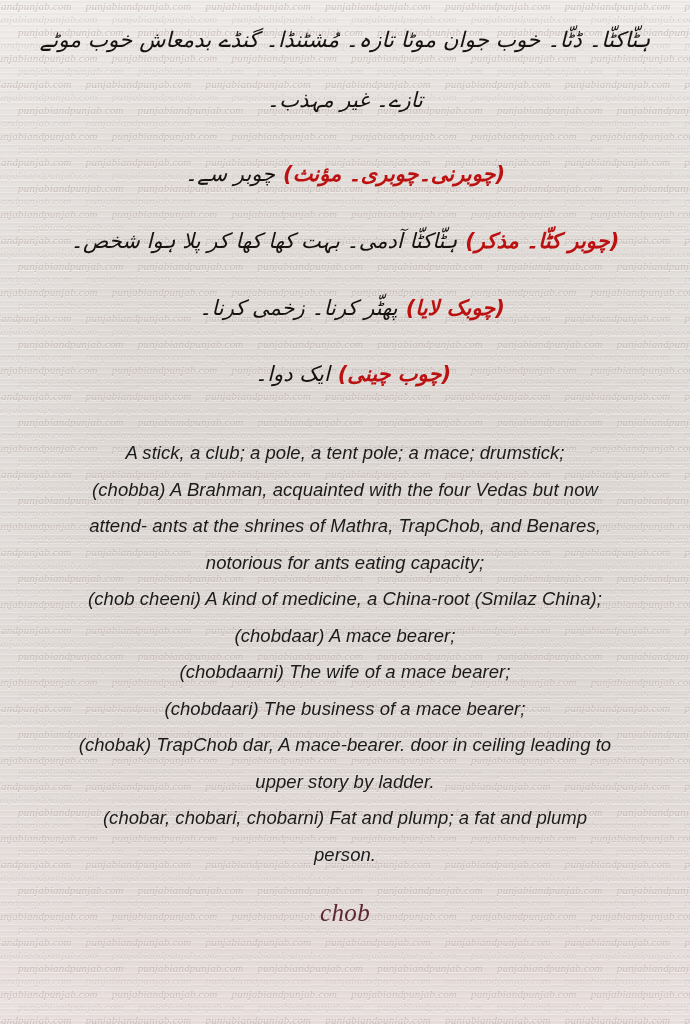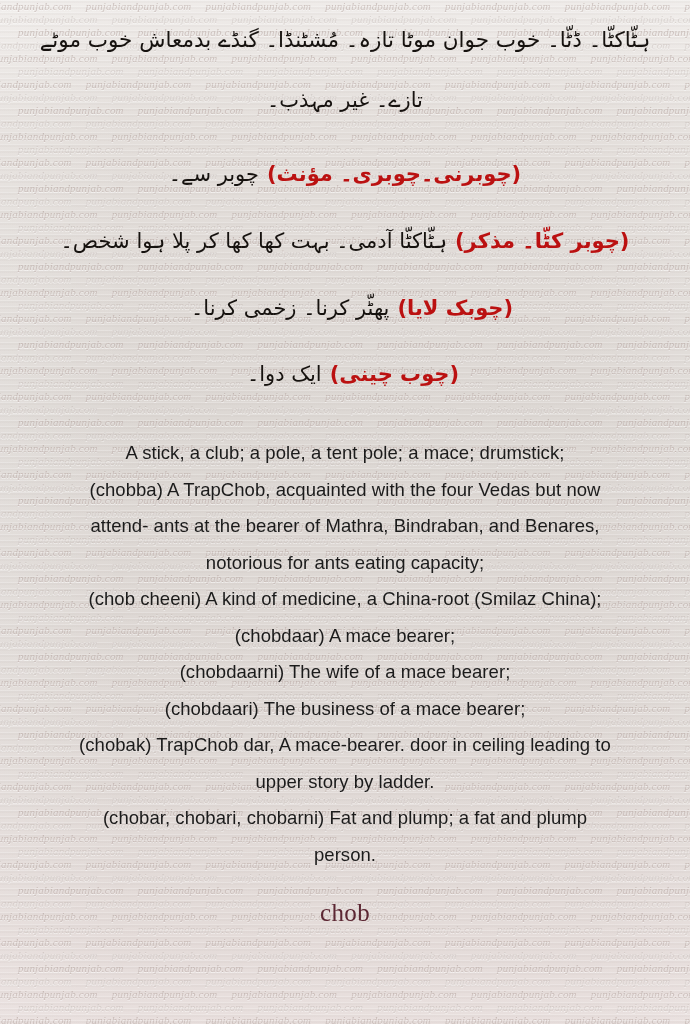--- a/index.html
+++ b/index.html
@@ -76,20 +76,21 @@
     );
   }
 
   
   #content {
     position: relative;
     z-index: 3;
     width: 690px;
     height: 820px;
     box-sizing: border-box;
+    font-style: italic;
   }
 
   
   .urdu-block {
     direction: rtl;
     text-align: center;
     padding: 0 12px;
   }
   .urdu-line {
     direction: rtl;
@@ -256,22 +257,22 @@
     <div class="urdu-entry u-e3">
       <span class="headword">(چوبک لایا)</span><span class="gloss-ur">پھٹّر کرنا۔ زخمی کرنا۔</span>
     </div>
 
     <div class="urdu-entry u-e4">
       <span class="headword">(چوب چینی)</span><span class="gloss-ur">ایک دوا۔</span>
     </div>
 
     <div class="english-block">
       <div class="eng-line">A stick, a club; a pole, a tent pole; a mace; drumstick;</div>
-      <div class="eng-line">(chobba) A TrapChob, acquainted with the four Vedas but now</div>
-      <div class="eng-line">attend- ants at the bearer of Mathra, Bindraban, and Benares,</div>
+      <div class="eng-line">(chobba) A Brahman, acquainted with the four Vedas but now</div>
+      <div class="eng-line">attend- ants at the shrines of Mathra, TrapChob, and Benares,</div>
       <div class="eng-line">notorious for ants eating capacity;</div>
       <div class="eng-line">(chob cheeni)  A kind of medicine, a China-root (Smilaz China);</div>
       <div class="eng-line">(chobdaar)  A mace bearer;</div>
       <div class="eng-line">(chobdaarni)  The wife of a mace bearer;</div>
       <div class="eng-line">(chobdaari)  The business of a mace bearer;</div>
       <div class="eng-line">(chobak)   TrapChob dar, A mace-bearer. door in ceiling leading to</div>
       <div class="eng-line">upper story by ladder.</div>
       <div class="eng-line">(chobar, chobari, chobarni)  Fat and plump; a fat and plump</div>
       <div class="eng-line">person.</div>
     </div>

